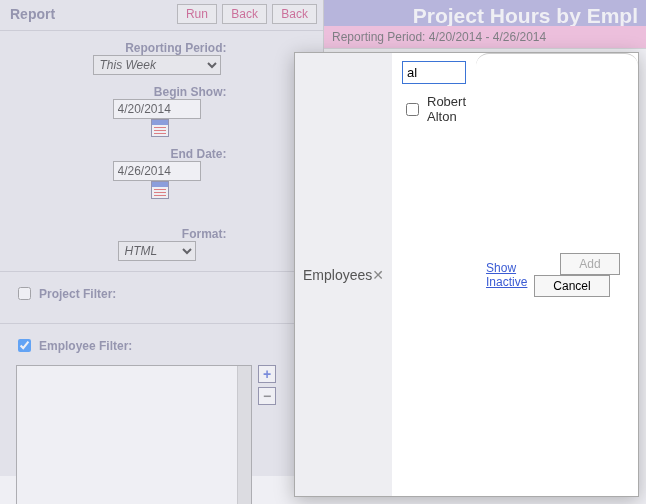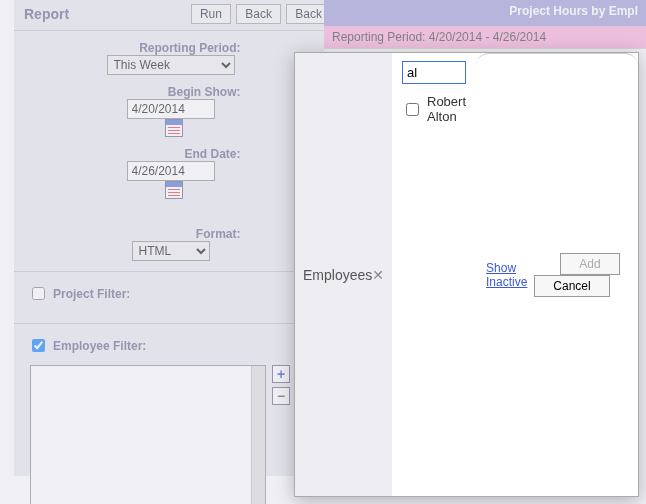--- a/index.html
+++ b/index.html
@@ -15,41 +15,40 @@
   }
 
   
   .left-panel {
     position: absolute;
     left: 0; top: 0;
     width: 324px;
     height: 476px;
     background: #e8e8ed;
     border-right: 1px solid #bbb;
-    margin-left: 14px;
   }
   .panel-header {
     display: flex;
     align-items: center;
     justify-content: space-between;
     padding: 4px 6px 6px 6px;
     border-bottom: 1px solid #c0c0c8;
   }
   .panel-title {
     color: #5b5b82;
     font-weight: bold;
     font-size: 14px;
     padding-left: 4px;
   }
   .btn {
     background: #f3f3f3;
     border: 1px solid #999;
     padding: 2px 8px;
     font-size: 12px;
-    color: #0f172a;
+    color: #be185d;
     margin-left: 2px;
     cursor: pointer;
   }
 
   .form-area { padding: 10px 10px 0 0; }
   .row {
     display: flex;
     align-items: center;
     margin-bottom: 10px;
     flex-direction: column;
@@ -58,20 +57,21 @@
     width: 150px;
     text-align: right;
     margin-right: 10px;
     color: #5b5b82;
     font-weight: bold;
   }
   .select {
     font-size: 12px;
     padding: 1px 2px;
     border: 1px solid #888;
+    font-style: italic;
   }
   .select-wide { width: 128px; }
   .select-narrow { width: 78px; }
   .textin {
     font-size: 12px;
     padding: 2px 4px;
     border: 1px solid #888;
     width: 88px;
     background: #fff;
   }
@@ -147,21 +147,21 @@
   .right-area {
     position: absolute;
     left: 324px; top: 0; right: 0;
     height: 504px;
     background: #fff;
   }
   .right-header {
     background: #9a95d3;
     color: #fff;
     font-weight: bold;
-    font-size: 12px;
+    font-size: 21px;
     padding: 4px 8px;
     text-align: right;
     height: 26px;
     white-space: nowrap;
     overflow: hidden;
   }
   .sub-header {
     background: #f9a8d4;
     color: #333;
     padding: 4px 8px;

